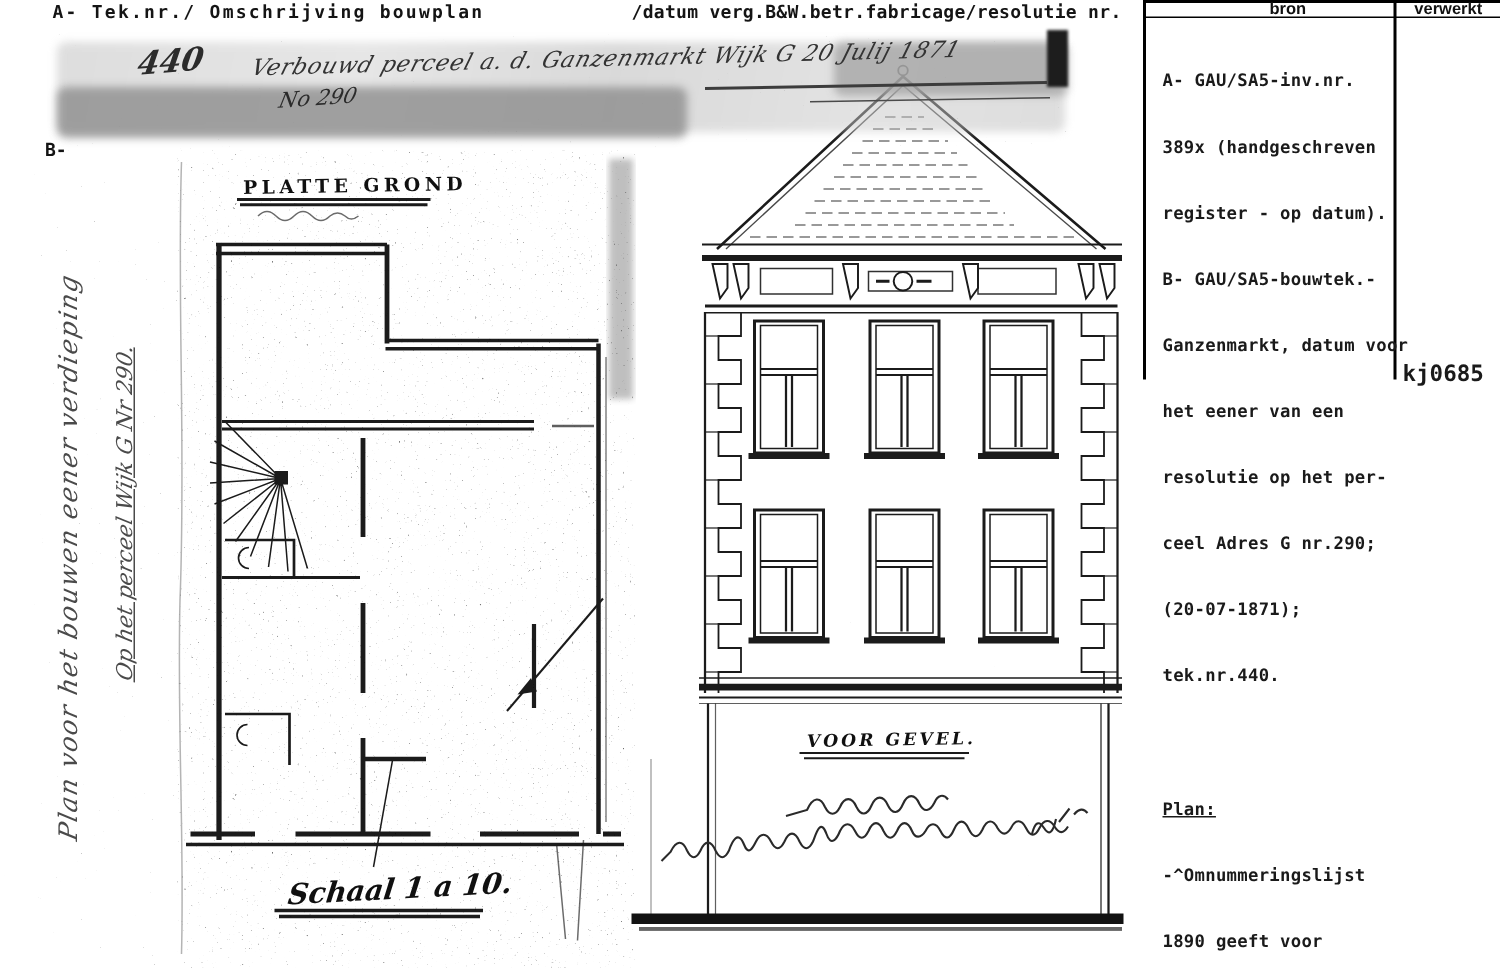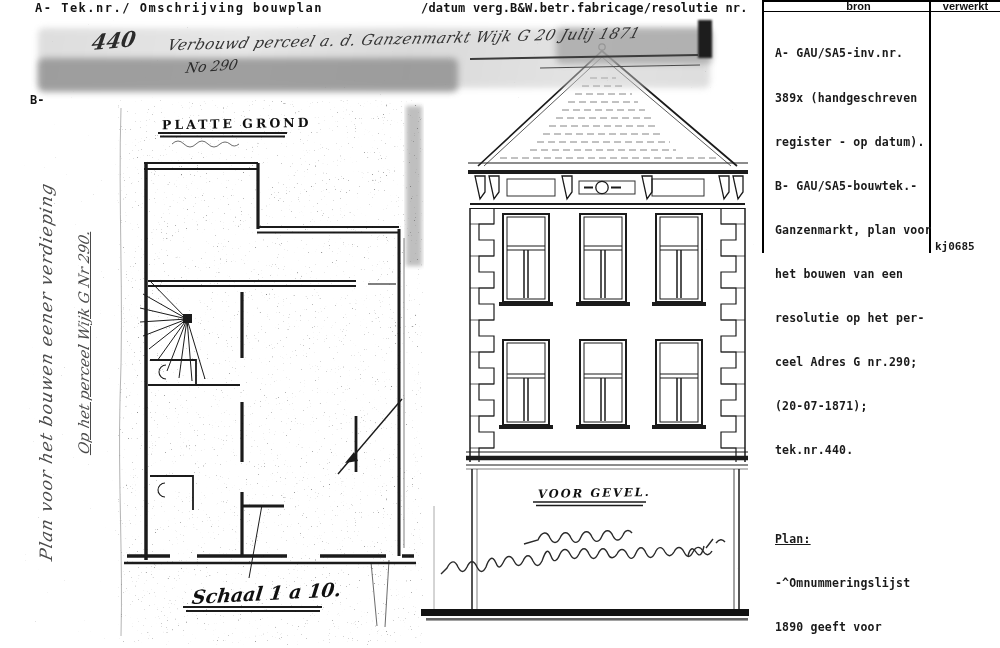--- a/index.html
+++ b/index.html
@@ -8,21 +8,21 @@
   .abs{position:absolute;}
   
   .typ{font-family:"DejaVu Sans Mono",monospace;font-weight:700;font-size:12px;color:#141414;white-space:nowrap;}
   
   .tline{background:#000;}
   .cellhead{font-family:"Liberation Sans",sans-serif;font-weight:700;font-size:11px;color:#111;
             display:flex;align-items:flex-start;justify-content:center;}
   .bronbody{font-family:"DejaVu Sans Mono",monospace;font-weight:700;font-size:11.5px;
             line-height:14.7px;letter-spacing:0.2px;color:#1a1a1a;white-space:pre;}
   .bronbody .u{text-decoration:underline;}
-  .code{font-family:"DejaVu Sans Mono",monospace;font-weight:700;font-size:11px;color:#1a1a1a;}
+  .code{font-family:"DejaVu Sans Mono",monospace;font-weight:700;font-size:15px;color:#1a1a1a;}
   
   .hw{font-family:"DejaVu Serif",serif;font-style:italic;color:#2b2b2b;white-space:nowrap;}
   .smudge{filter:blur(3px);border-radius:6px;}
   .vert{transform-origin:top left;transform:rotate(-90deg);}
   
   .drawttl{font-family:"DejaVu Serif",serif;font-weight:700;color:#101010;white-space:nowrap;}
 </style>
 </head>
 <body>
 
@@ -254,22 +254,22 @@
     </div>
     <div class="abs cellhead" style="left:931px;top:0;width:69px;height:11px;">
       <span>verwerkt</span>
     </div>
 
     <div class="abs bronbody" style="left:775px;top:17px;width:153px;">
       <div>A- GAU/SA5-inv.nr.</div>
       <div>389x (handgeschreven</div>
       <div>register - op datum).</div>
       <div>B- GAU/SA5-bouwtek.-</div>
-      <div>Ganzenmarkt, plan voor</div>
-      <div>het bouwen van een</div>
+      <div>Ganzenmarkt, datum voor</div>
+      <div>het eener van een</div>
       <div>resolutie op het per-</div>
       <div>ceel Adres G nr.290;</div>
       <div>(20-07-1871);</div>
       <div>tek.nr.440.</div>
       <div style="height:14.7px;"></div>
       <div class="u">Plan:</div>
       <div>-^Omnummeringslijst</div>
       <div>1890 geeft voor</div>
       
       

